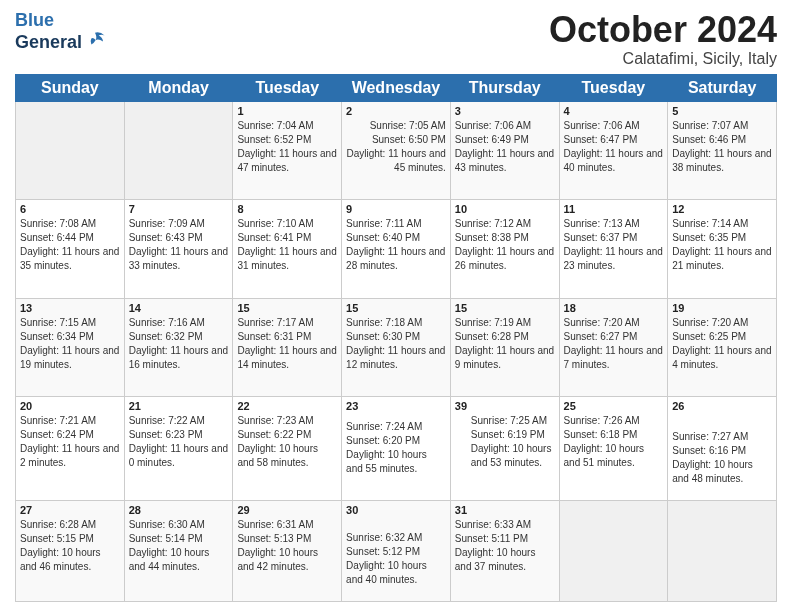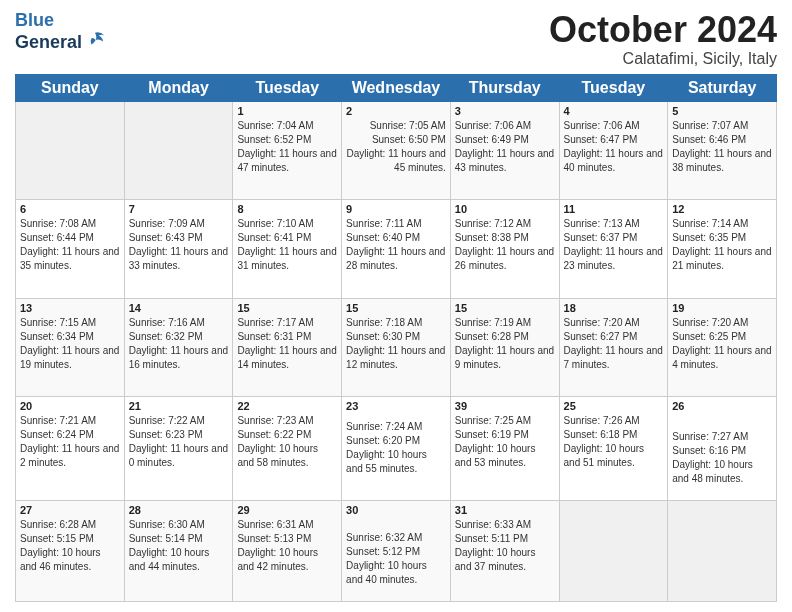--- a/index.html
+++ b/index.html
@@ -261,21 +261,21 @@
 Daylight: 10 hours and 58 minutes.</div>
           </td>
           <td>
             <span class="day-number">23</span>
             <div class="day-info" style="white-space: pre-line; margin-top: 8px;">Sunrise: 7:24 AM
 Sunset: 6:20 PM
 Daylight: 10 hours and 55 minutes.</div>
           </td>
           <td>
             <span class="day-number">39</span>
-            <div class="day-info" style="white-space: pre-line;">Sunrise: 7:25 AM
+            <div class="day-info" style="white-space: pre-line; margin-left: 16px;">Sunrise: 7:25 AM
 Sunset: 6:19 PM
 Daylight: 10 hours and 53 minutes.</div>
           </td>
           <td>
             <span class="day-number">25</span>
             <div class="day-info" style="white-space: pre-line;">Sunrise: 7:26 AM
 Sunset: 6:18 PM
 Daylight: 10 hours and 51 minutes.</div>
           </td>
           <td>

